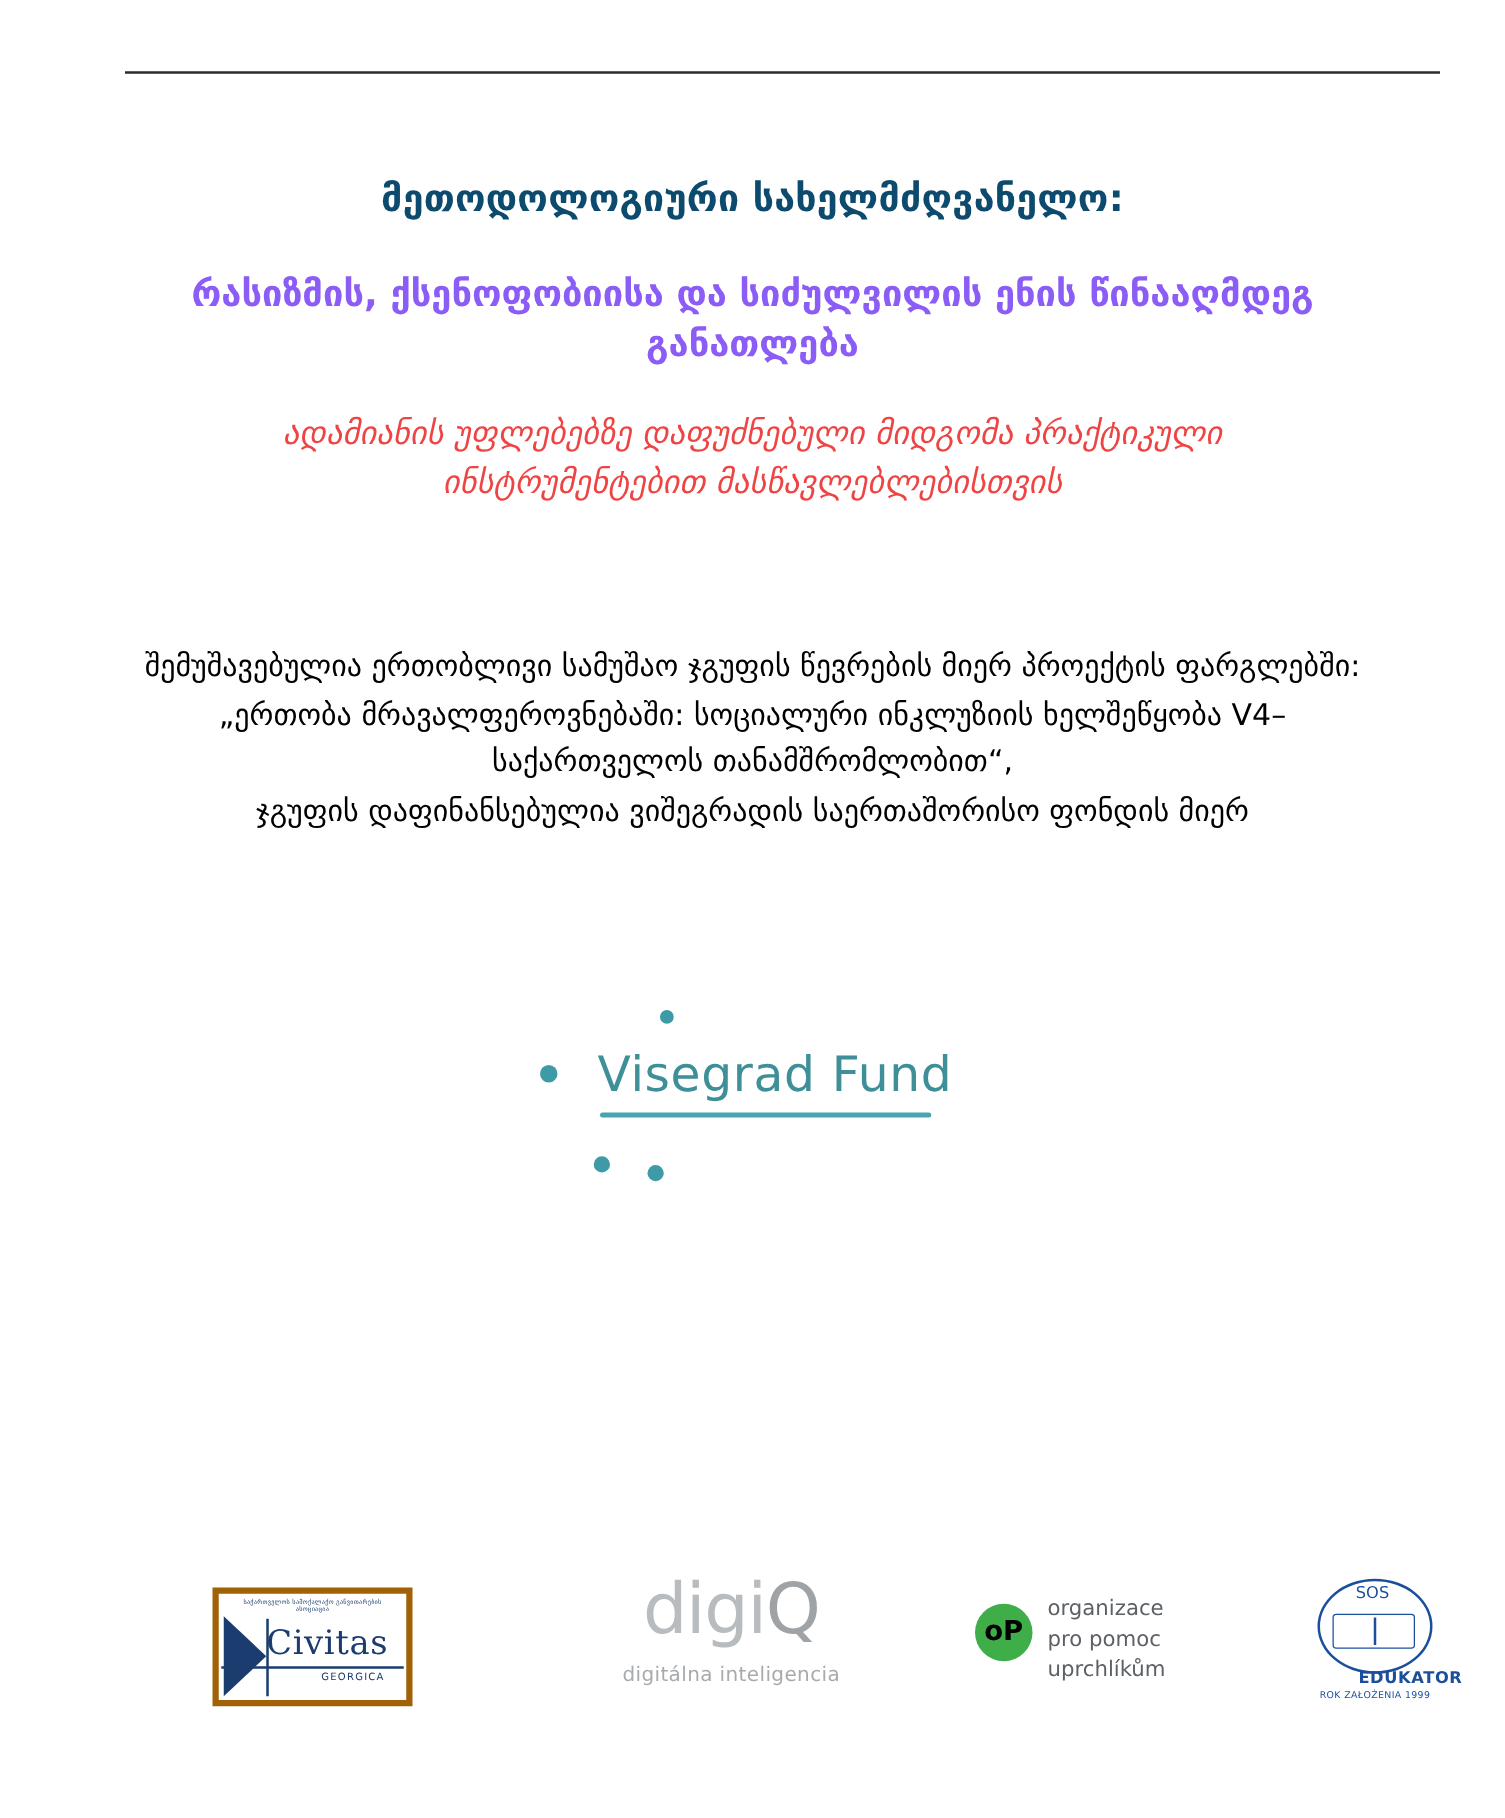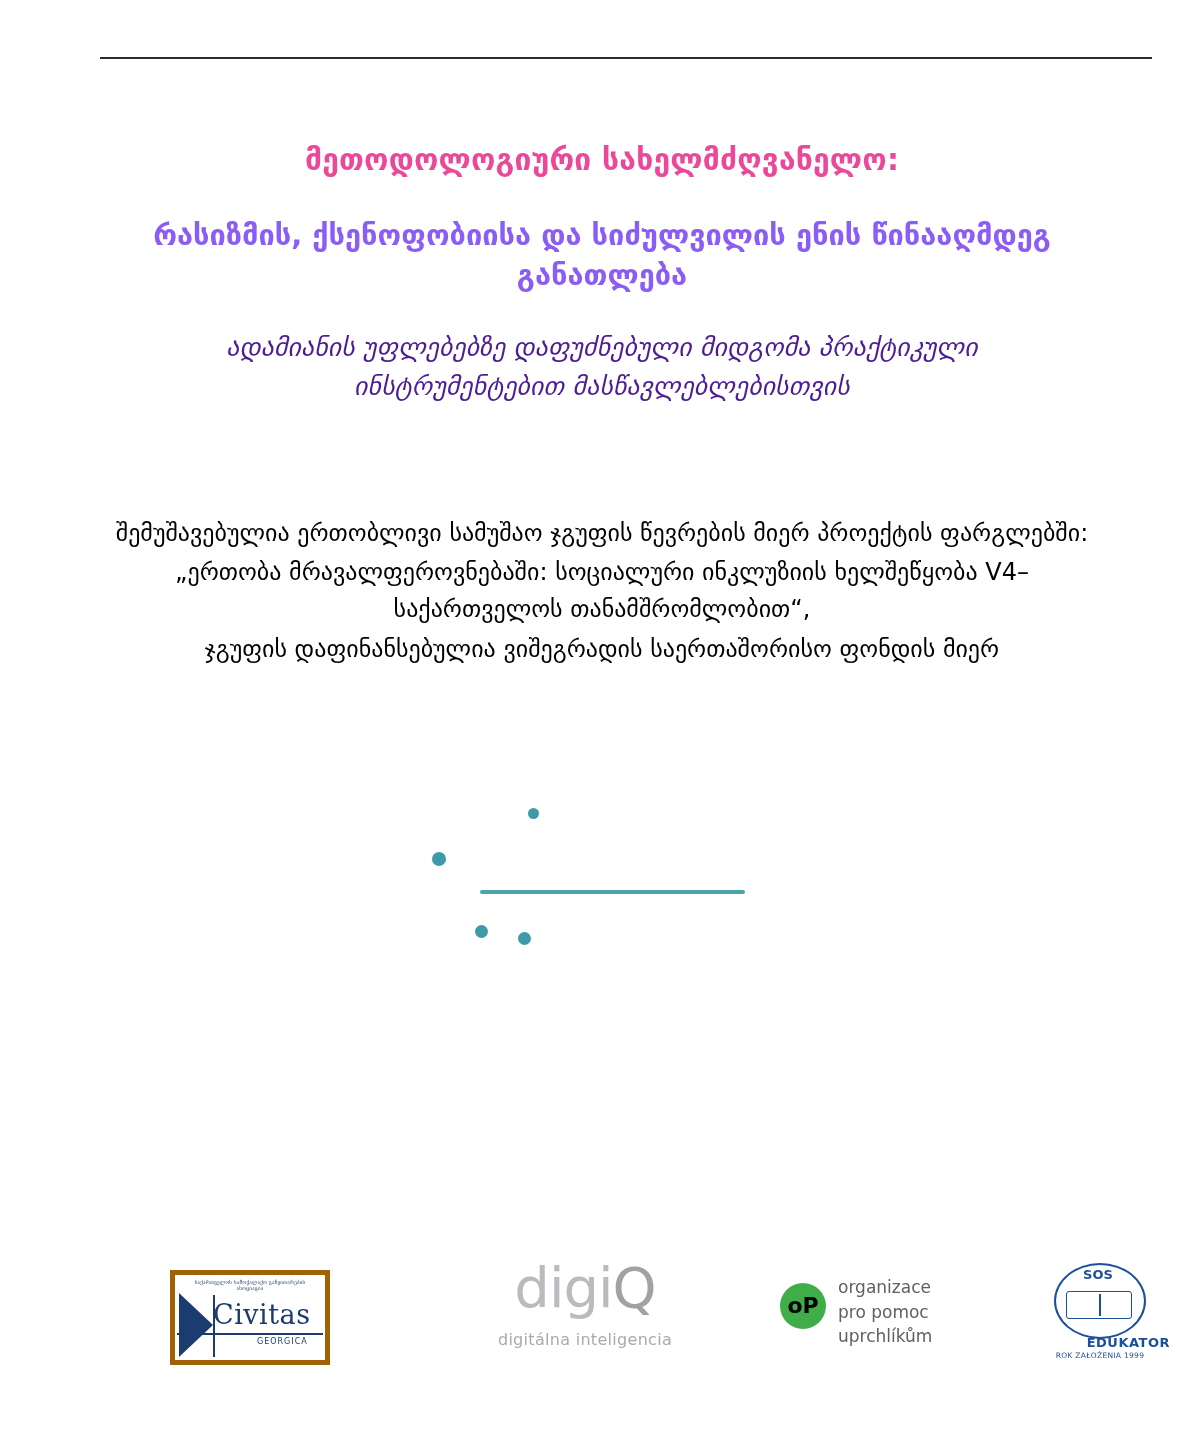--- a/index.html
+++ b/index.html
@@ -34,42 +34,42 @@
 
   .content {
     position: absolute;
     left: 100px;
     top: 140px;
     width: 1004px;
     text-align: center;
   }
 
   .meta-title {
-    color: #ec4899;
+    color: #0c4a6e;
     font-size: 30px;
     font-weight: bold;
     line-height: 1.35;
     margin: 0 0 34px 0;
     letter-spacing: 0.2px;
   }
 
   .doc-title {
     font-size: 29px;
     font-weight: bold;
     line-height: 1.4;
     margin: 0 0 32px 0;
     color: #8b5cf6;
   }
 
   .doc-subtitle {
     font-size: 26px;
     font-style: italic;
     line-height: 1.5;
     margin: 0;
-    color: #4c1d95;
+    color: #ef4444;
     padding: 0 60px;
   }
 
   .credits {
     position: absolute;
     left: 100px;
     top: 515px;
     width: 1004px;
     text-align: center;
     font-size: 24px;
@@ -258,21 +258,21 @@
     border: 2px solid #1b4f9c;
     border-radius: 50%;
     background: #ffffff;
   }
   .sos-label {
     position: absolute;
     left: 24px; top: 4px;
     width: 88px;
     text-align: center;
     font-size: 13px;
-    font-weight: bold;
+    font-weight: normal;
     color: #1b4f9c;
   }
   .sos-book {
     position: absolute;
     left: 36px; top: 28px;
     width: 64px; height: 26px;
     background: #ffffff;
     border: 1.5px solid #1b4f9c;
     border-radius: 3px;
   }
@@ -320,20 +320,21 @@
     <p class="blk">შემუშავებულია ერთობლივი სამუშაო ჯგუფის წევრების მიერ პროექტის ფარგლებში:</p>
     <p class="spaced">„ერთობა მრავალფეროვნებაში: სოციალური ინკლუზიის ხელშეწყობა V4–საქართველოს თანამშრომლობით“,</p>
     <p class="spaced">ჯგუფის დაფინანსებულია  ვიშეგრადის საერთაშორისო ფონდის მიერ</p>
   </div>
 
   <div class="visegrad">
     <span class="vf-dot d1"></span>
     <span class="vf-dot d2"></span>
     <span class="vf-dot d3"></span>
     <span class="vf-dot d4"></span>
+    <div class="vf-word">Visegrad Fund</div>
     <div class="vf-underline"></div>
   </div>
 
   <div class="footer-logos">
 
     <div class="logo-civitas">
       <div class="civitas-tiny">საქართველოს სამოქალაქო განვითარების ასოციაცია</div>
       <div class="civitas-tri"></div>
       <div class="civitas-vline"></div>
       <div class="civitas-hline"></div>

